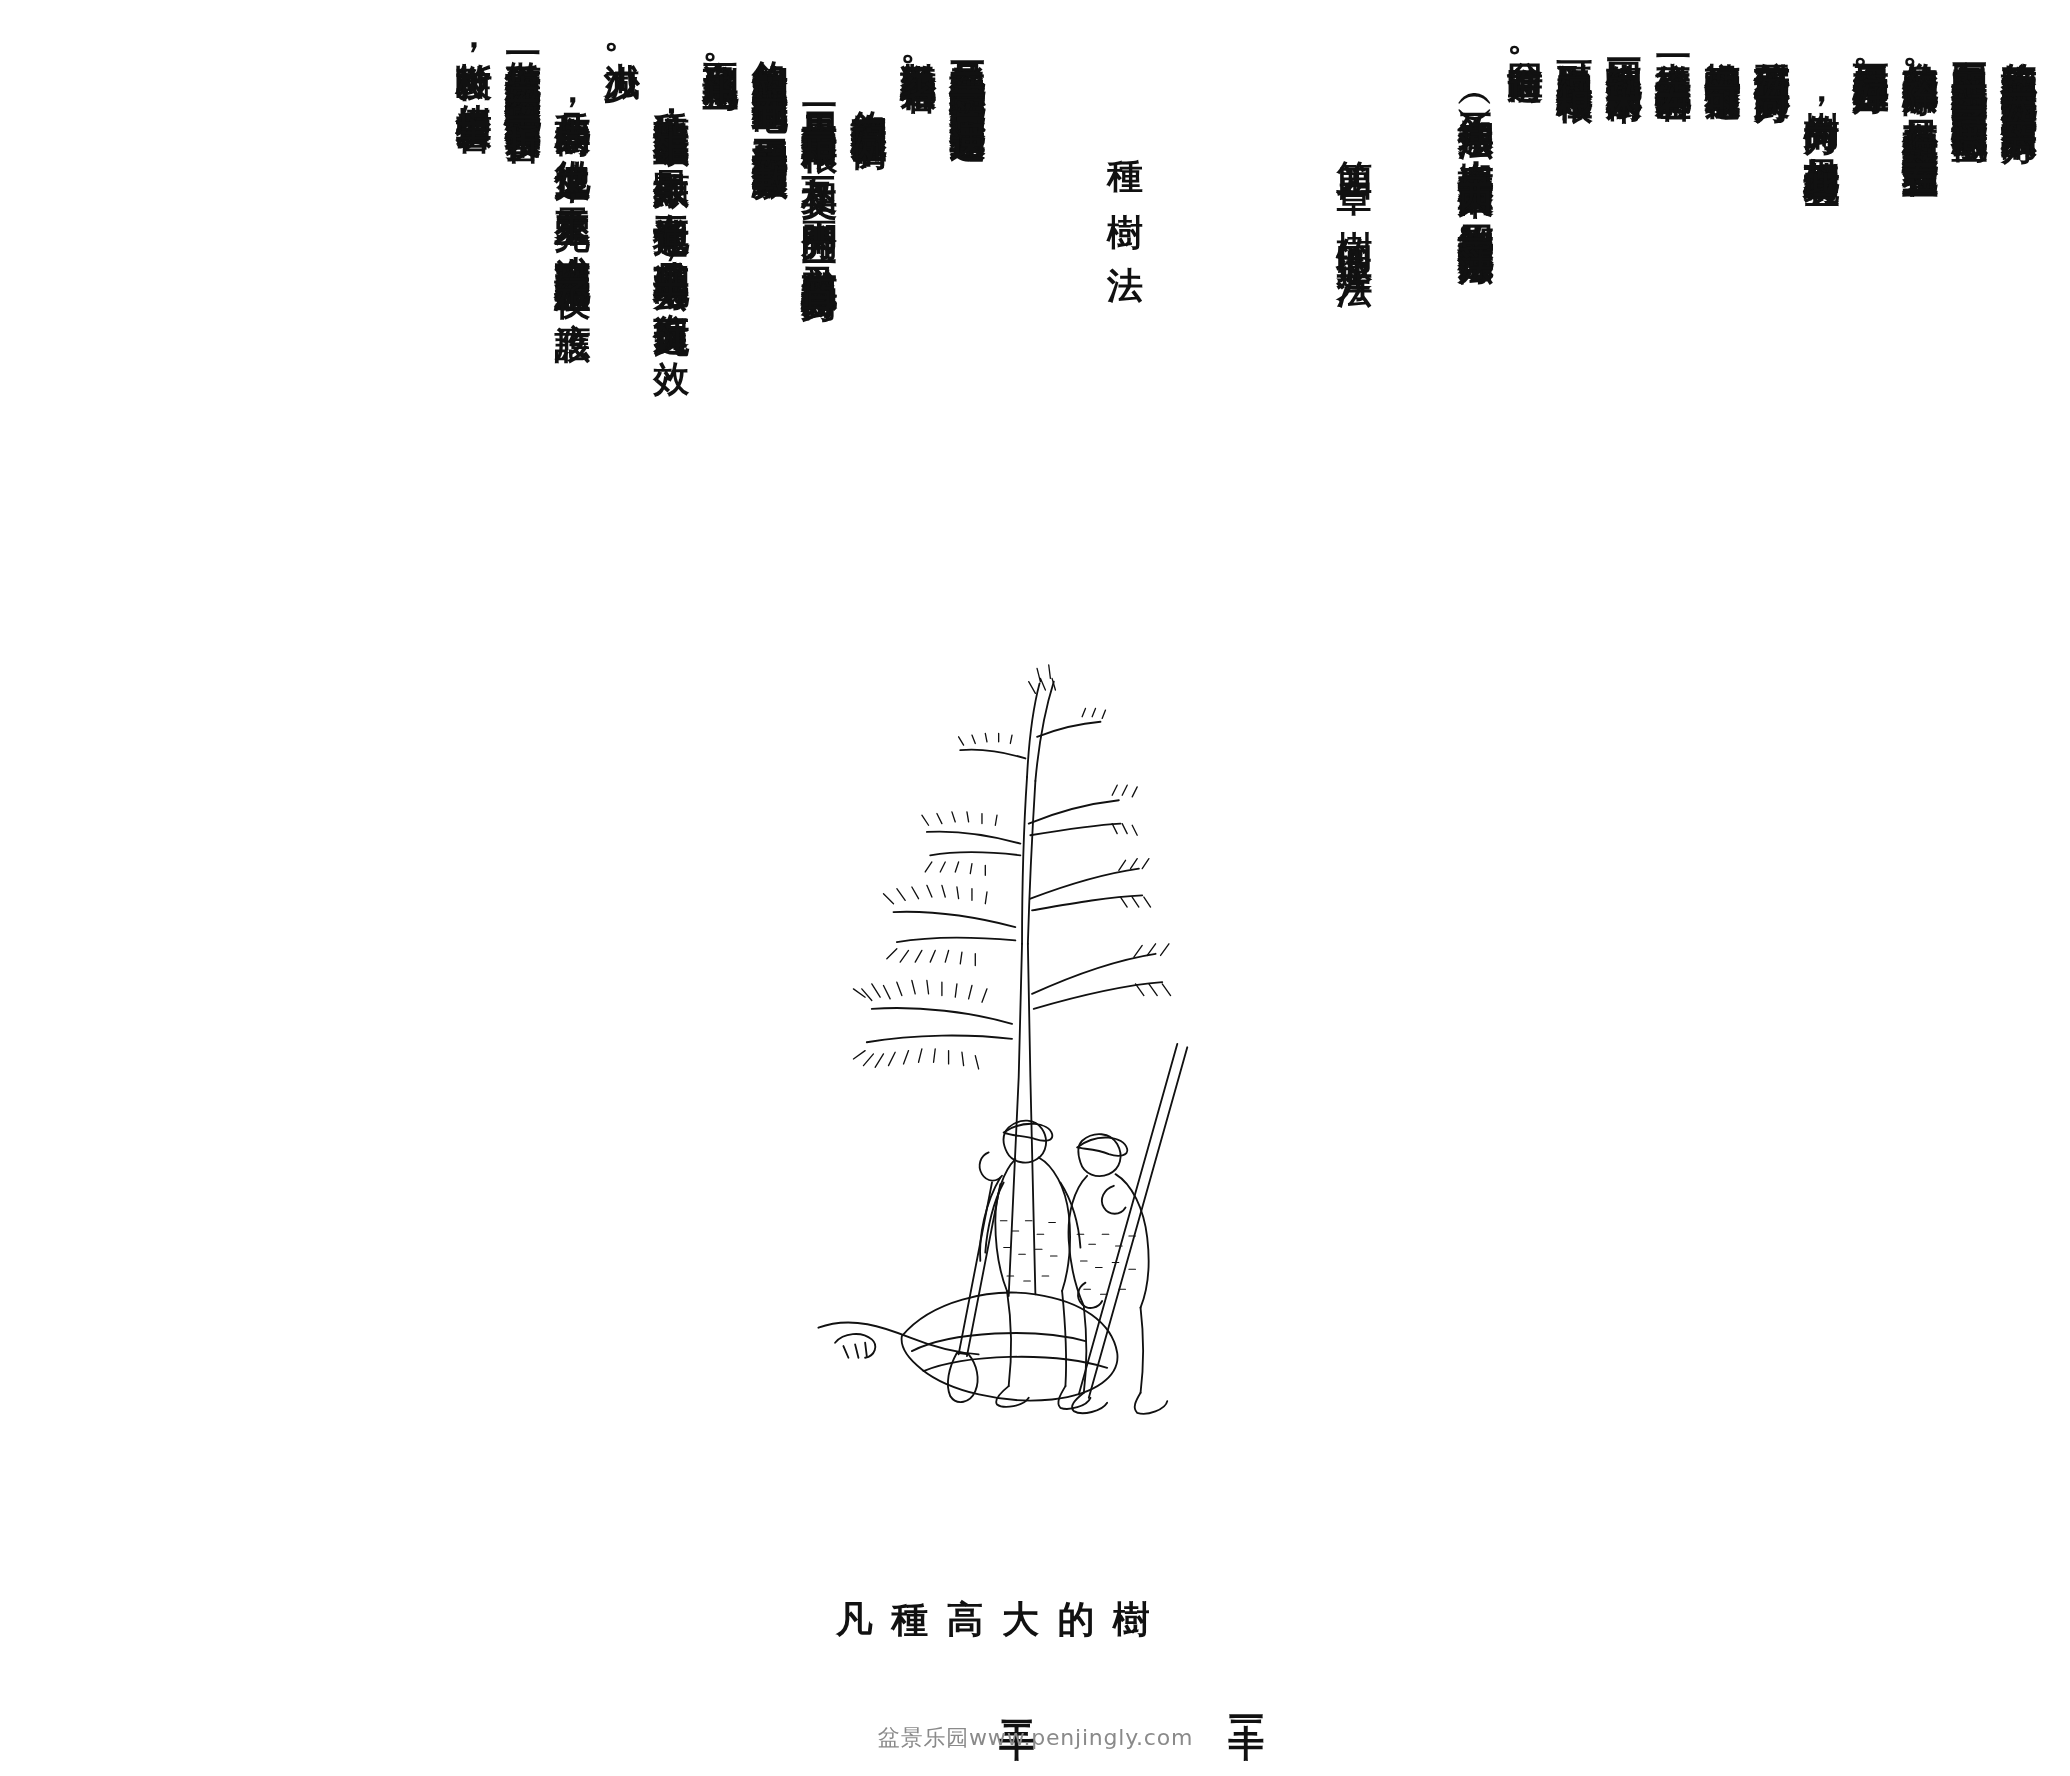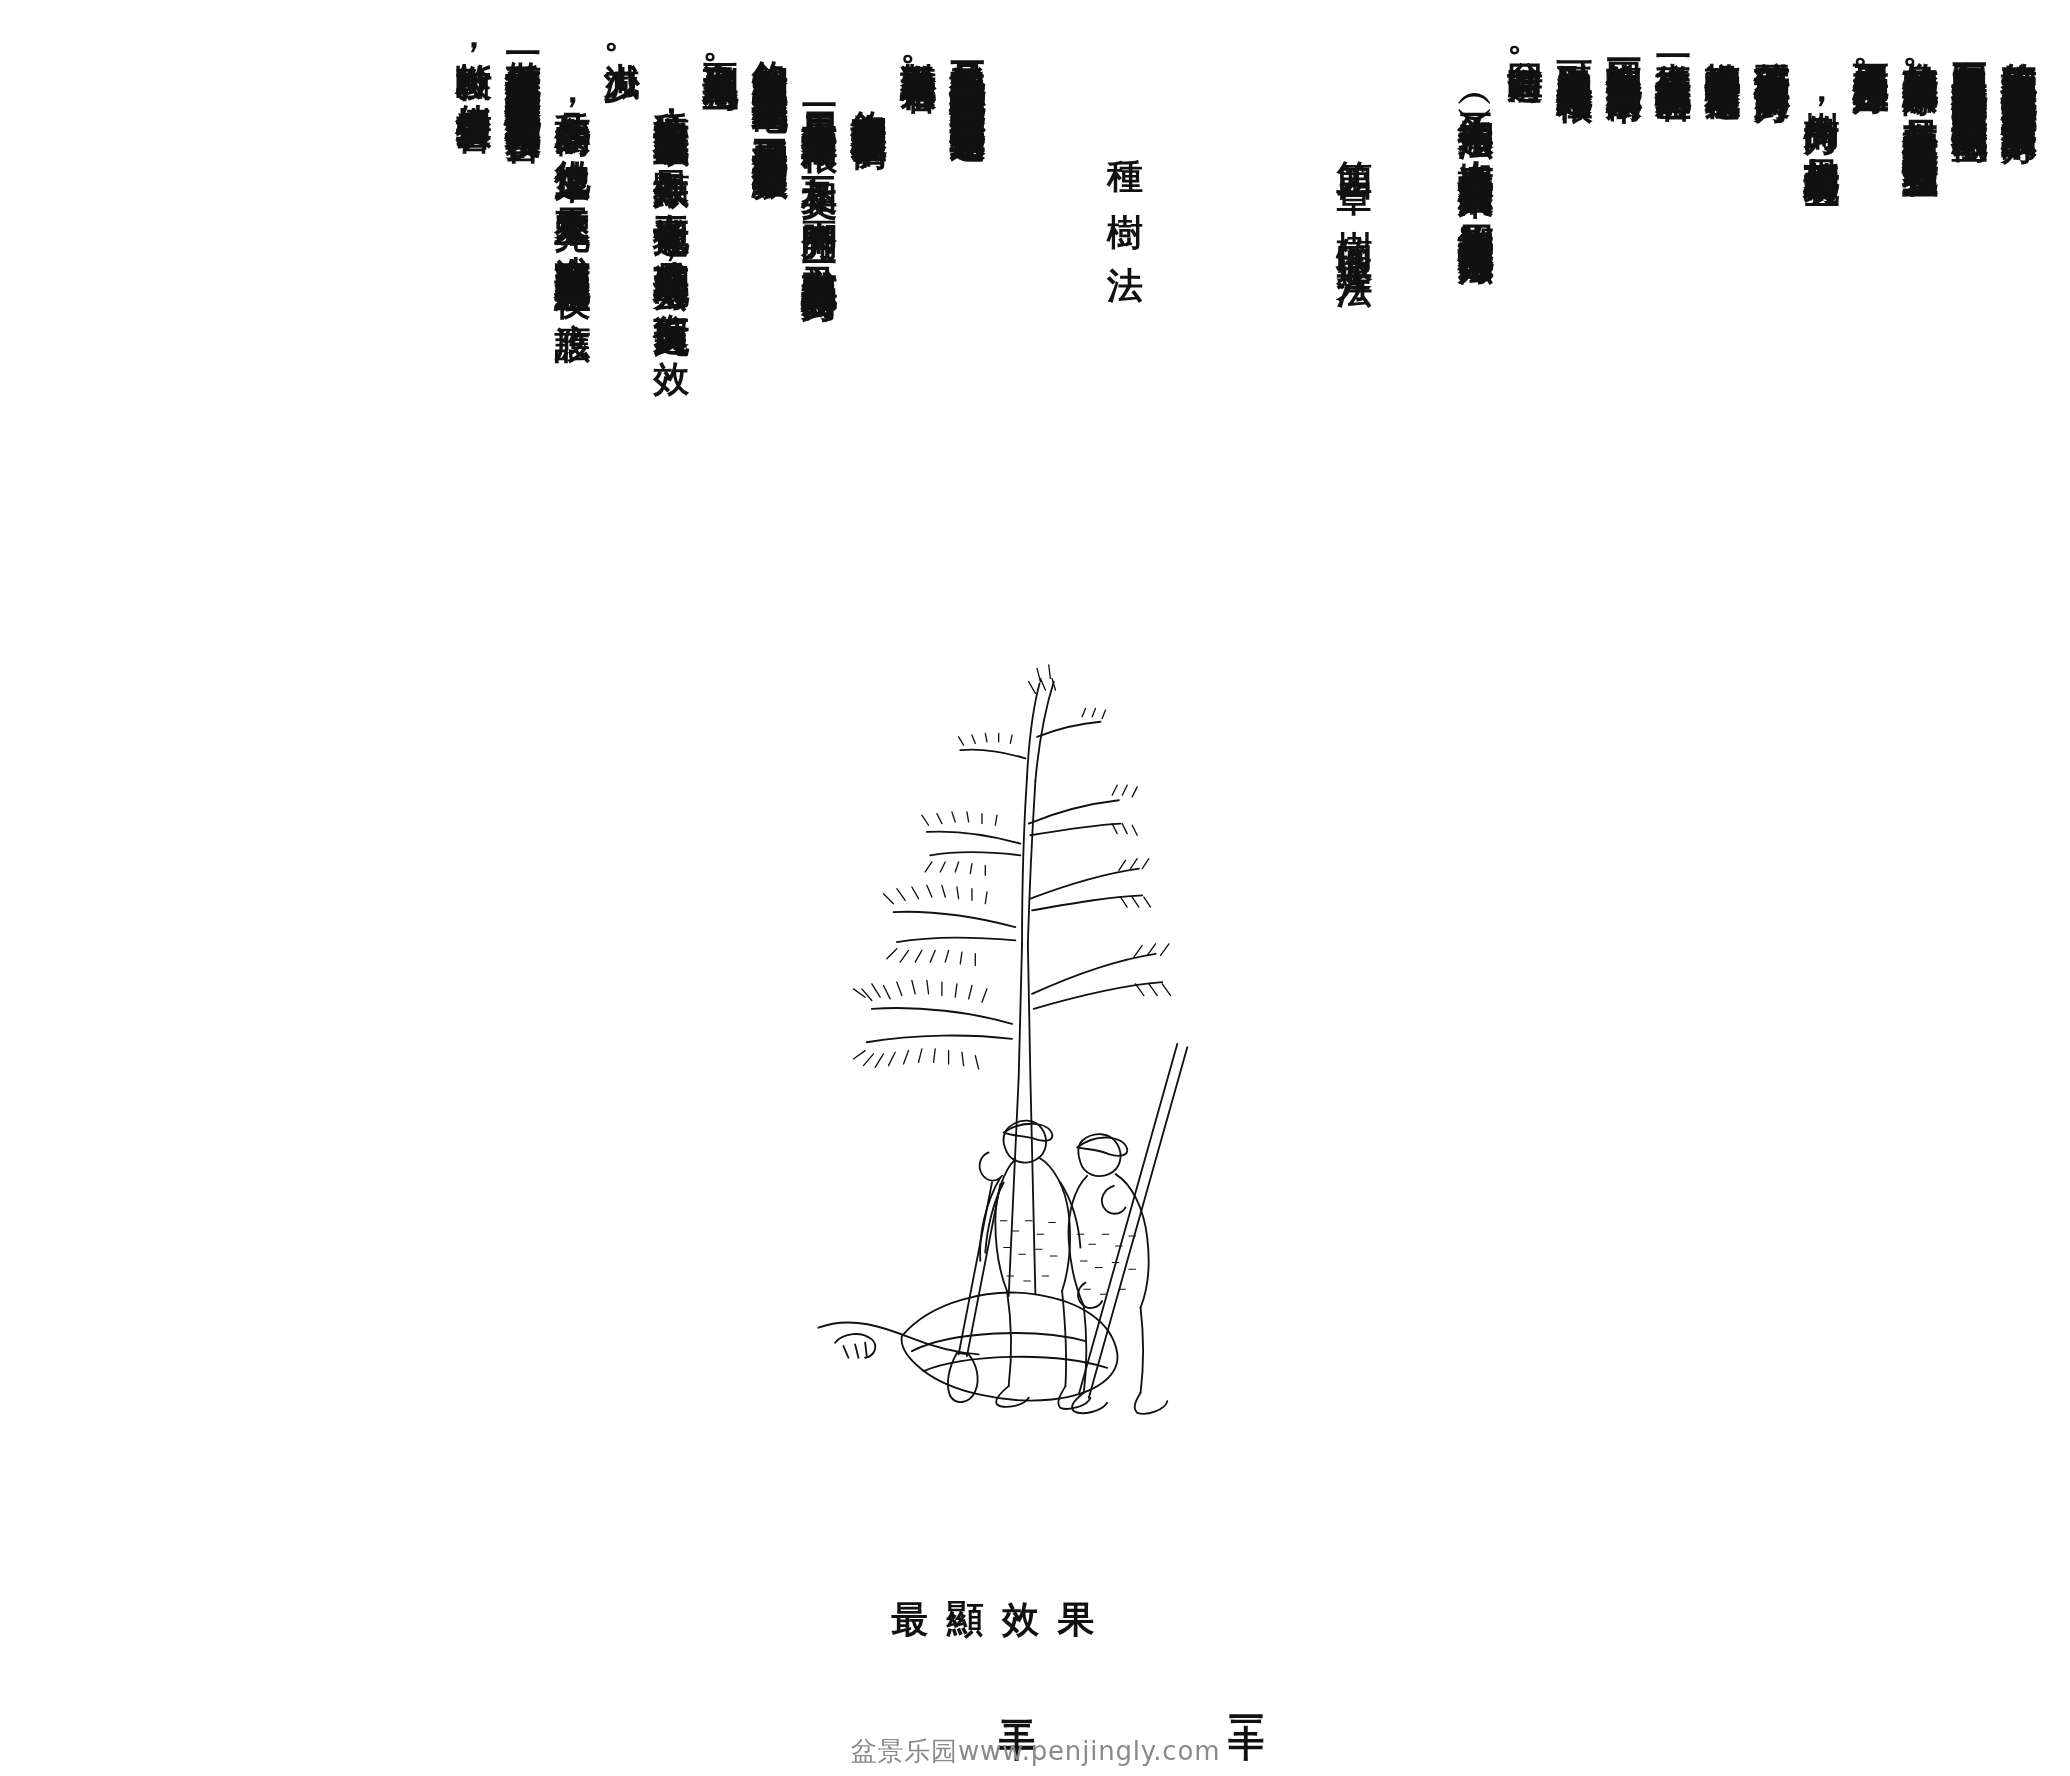--- a/index.html
+++ b/index.html
@@ -98,24 +98,24 @@
     writing-mode: horizontal-tb;
     font-size: 37px;
     font-weight: 700;
     letter-spacing: 18.4px;
   }
 
   
   #watermark {
     position: absolute;
     left: 0;
-    bottom: 8px;
+    bottom: 24px;
     width: 2071px;
     text-align: center;
-    font-size: 26px;
+    font-size: 22px;
     color: #8a8a8a;
     font-family: "DejaVu Sans", "Liberation Sans", sans-serif;
     letter-spacing: 0.8px;
   }
 </style>
 </head>
 <body>
 
 <div id="page">
 
@@ -265,19 +265,19 @@
         </g>
 
         <path d="M470 660 L 352 1080"></path>
         <path d="M482 664 L 364 1084"></path>
         <path d="M394 830 C 382 834, 376 846, 382 856 C 388 866, 402 866, 408 856"></path>
         <path d="M360 946 C 350 952, 348 964, 356 972 C 364 980, 376 976, 380 968"></path>
 
       </g>
     </svg>
 
-    <div id="figure-caption">最顯效果</div>
+    <div id="figure-caption">凡種高大的樹</div>
   </div>
 
   <div id="watermark">盆景乐园www.penjingly.com</div>
 
 </div>
 
 
 </body></html>

